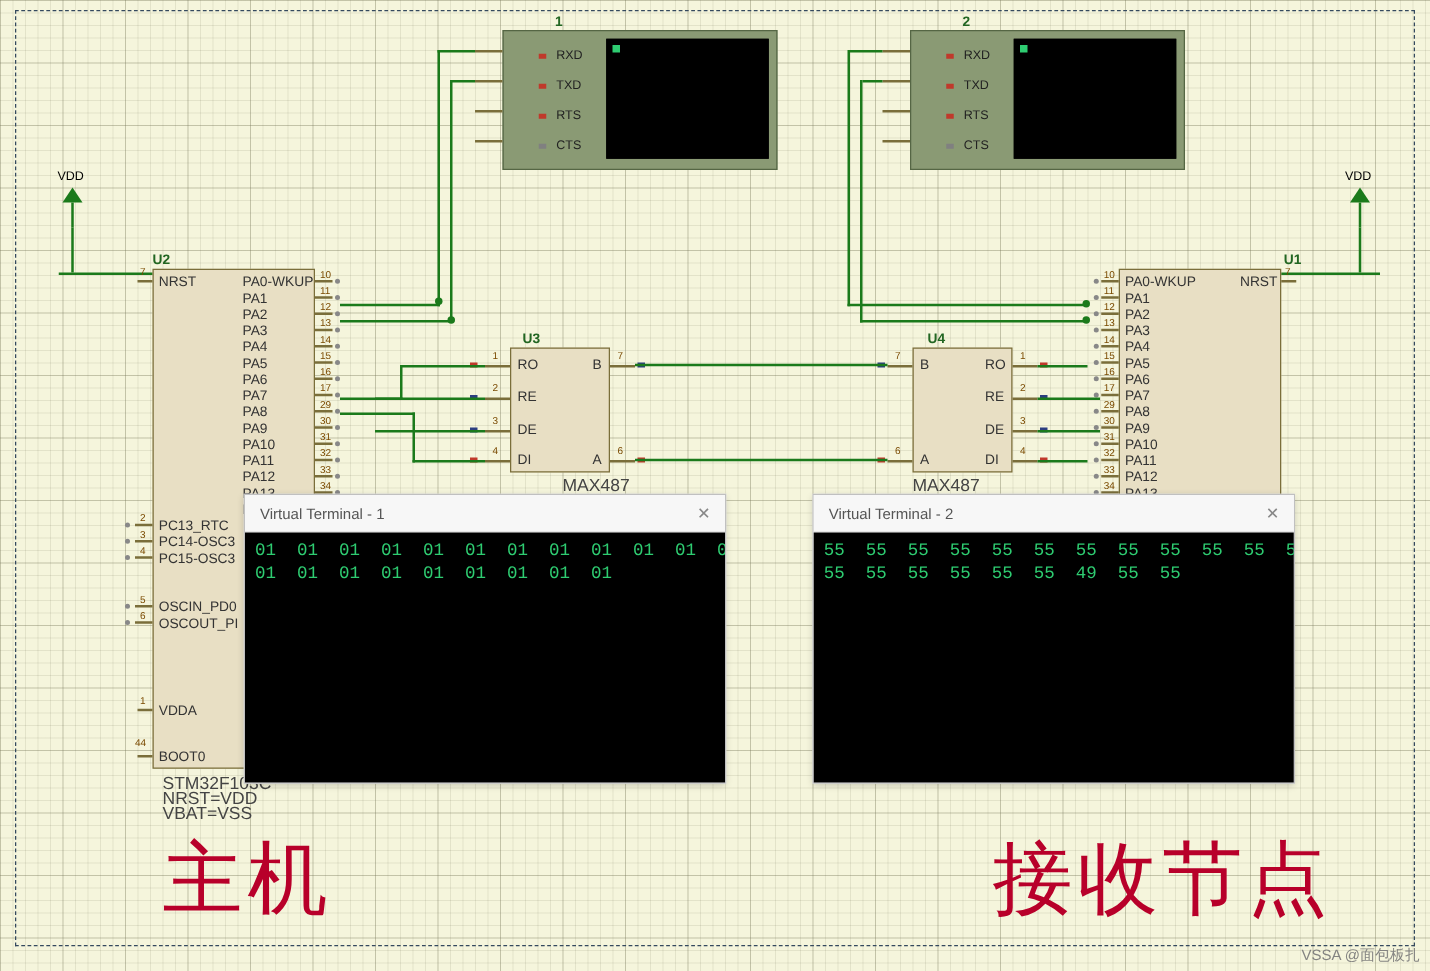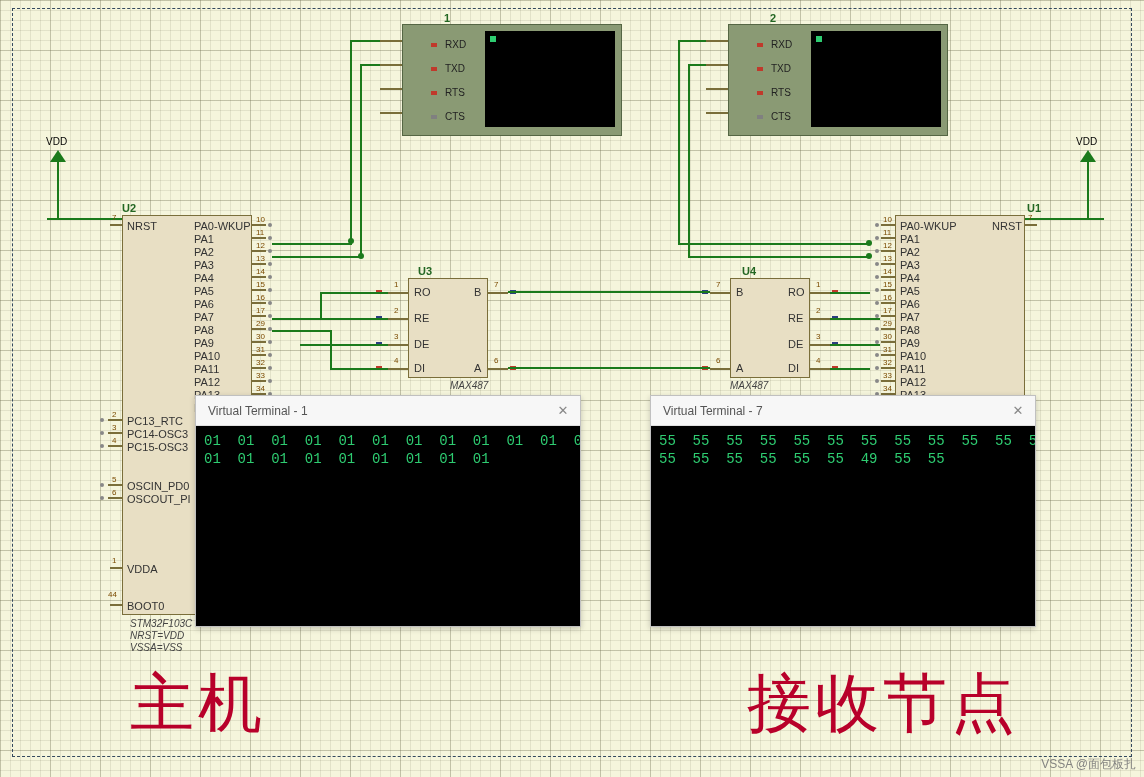--- a/index.html
+++ b/index.html
@@ -30,21 +30,21 @@
     pointer-events: none;
   }
   
   .chip {
     position: absolute;
     background: #E8DFC4;
     border: 1px solid #7a6e3a;
   }
   .label { position: absolute; font-size: 11px; color: #333; white-space: nowrap; }
   .ref { position: absolute; font-size: 11px; color: #226622; font-weight: bold; }
-  .type { position: absolute; font-size: 10px; color: #444; font-style: italic; }
+  .type { position: absolute; font-size: 14px; color: #444; }
   .pin { position: absolute; width: 10px; height: 2px; background: #7a6e3a; }
   .pin-num { position: absolute; font-size: 8px; color: #7a4a00; }
   .pin-dot { position: absolute; width: 4px; height: 4px; background: #888; border-radius: 50%; }
   .pin-led { position: absolute; width: 6px; height: 4px; }
   .red { background: #c0392b; }
   .blue { background: #2c3e80; }
   .gray { background: #808080; }
   
   .vterm-box {
     position: absolute;
@@ -283,21 +283,21 @@
 <div class="label" style="left:127px; top:563px;">VDDA</div>
 <div class="pin" style="left:110px; top:567px; width:12px;"></div>
 <div class="pin-num" style="left:112px; top:556px;">1</div>
 
 <div class="label" style="left:127px; top:600px;">BOOT0</div>
 <div class="pin" style="left:110px; top:604px; width:12px;"></div>
 <div class="pin-num" style="left:108px; top:590px;">44</div>
 
 <div class="type" style="left:130px; top:618px;">STM32F103C</div>
 <div class="type" style="left:130px; top:630px;">NRST=VDD</div>
-<div class="type" style="left:130px; top:642px;">VSSA=VSS</div>
+<div class="type" style="left:130px; top:642px;">VBAT=VSS</div>
 
 <div class="ref" style="left:1016px; top:202px;margin-left:11px;">U1</div>
 <div class="chip" style="left:895px; top:215px; width:130px; height:200px;"></div>
 <div class="label" style="left:992px; top:220px;">NRST</div>
 <div class="pin" style="left:1025px; top:224px; width:12px;"></div>
 <div class="pin-num" style="left:1028px; top:213px;">7</div>
 <div id="u1-left-pins">
     <div class="label" style="left: 900px; top: 220px;">PA0-WKUP</div>
     <div class="pin" style="left: 881px; top: 224px; width: 14px;"></div>
     <div class="pin-num" style="left: 883px; top: 215px;">10</div>
@@ -453,23 +453,23 @@
   <div class="titlebar">
     <span>Virtual Terminal - 1</span>
     <span class="closex">✕</span>
   </div>
   <div class="content"><span>01  01  01  01  01  01  01  01  01  01  01  01  01  0</span>
 <span>01  01  01  01  01  01  01  01  01</span></div>
 </div>
 
 <div class="termwin" style="left:650px; top:395px;">
   <div class="titlebar">
-    <span>Virtual Terminal - 7</span>
+    <span>Virtual Terminal - 2</span>
     <span class="closex">✕</span>
   </div>
   <div class="content"><span>55  55  55  55  55  55  55  55  55  55  55  55  55  5</span>
 <span>55  55  55  55  55  55  49  55  55</span></div>
 </div>
 
 <div class="caption" style="left:130px; top:660px;">主机</div>
-<div class="caption" style="left:747px; top:660px;">接收节点</div>
+<div class="caption" style="left:794px; top:660px;">接收节点</div>
 
 <div class="watermark">VSSA @面包板扎</div>
 
 </body></html>

